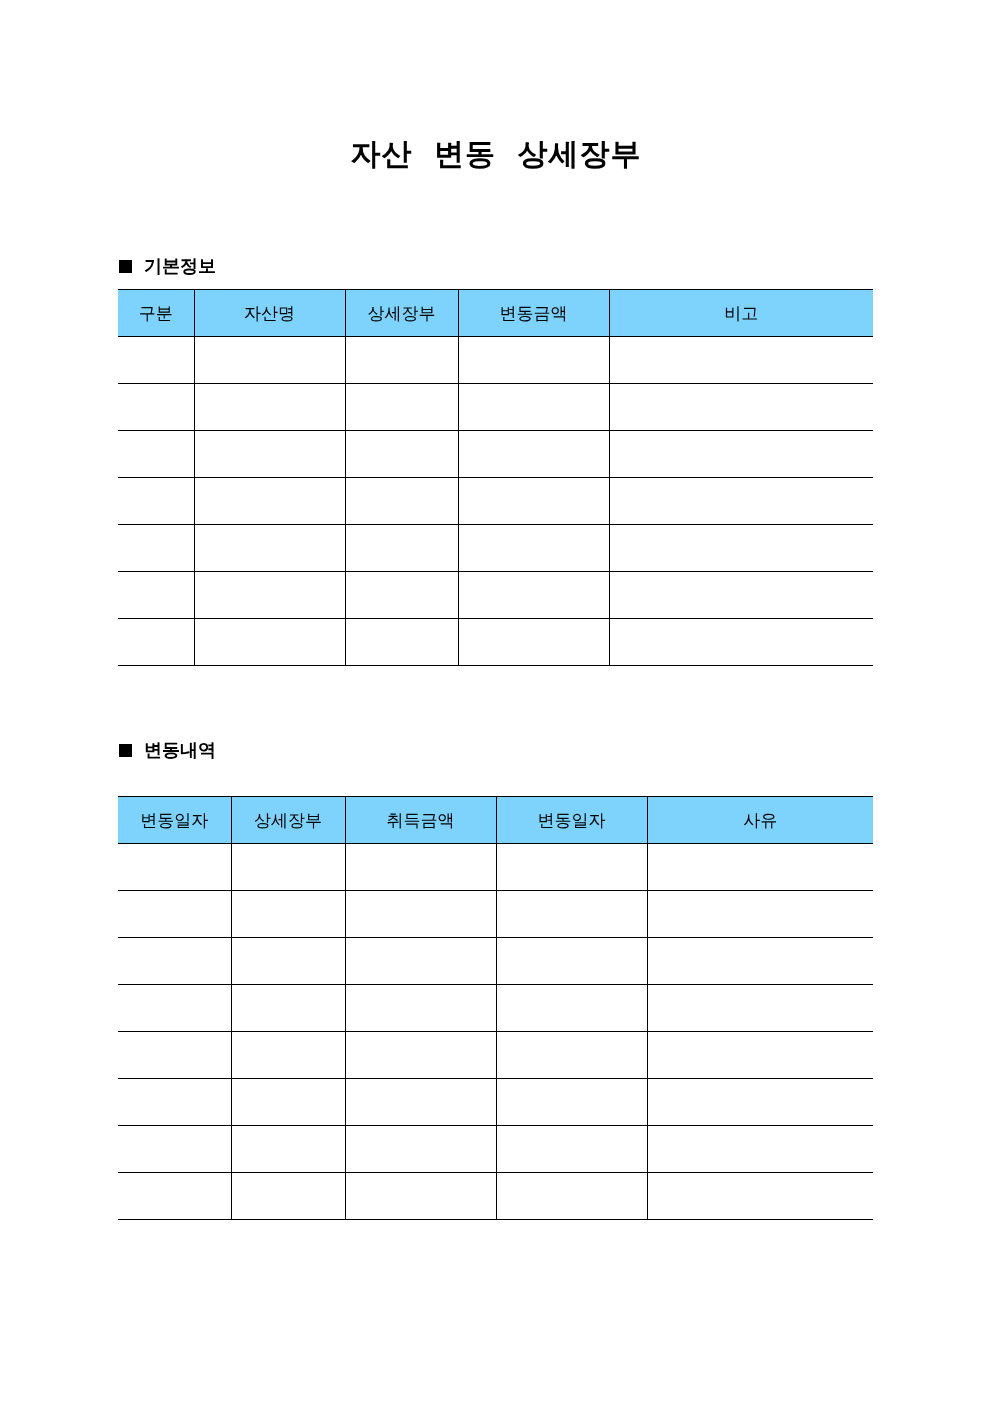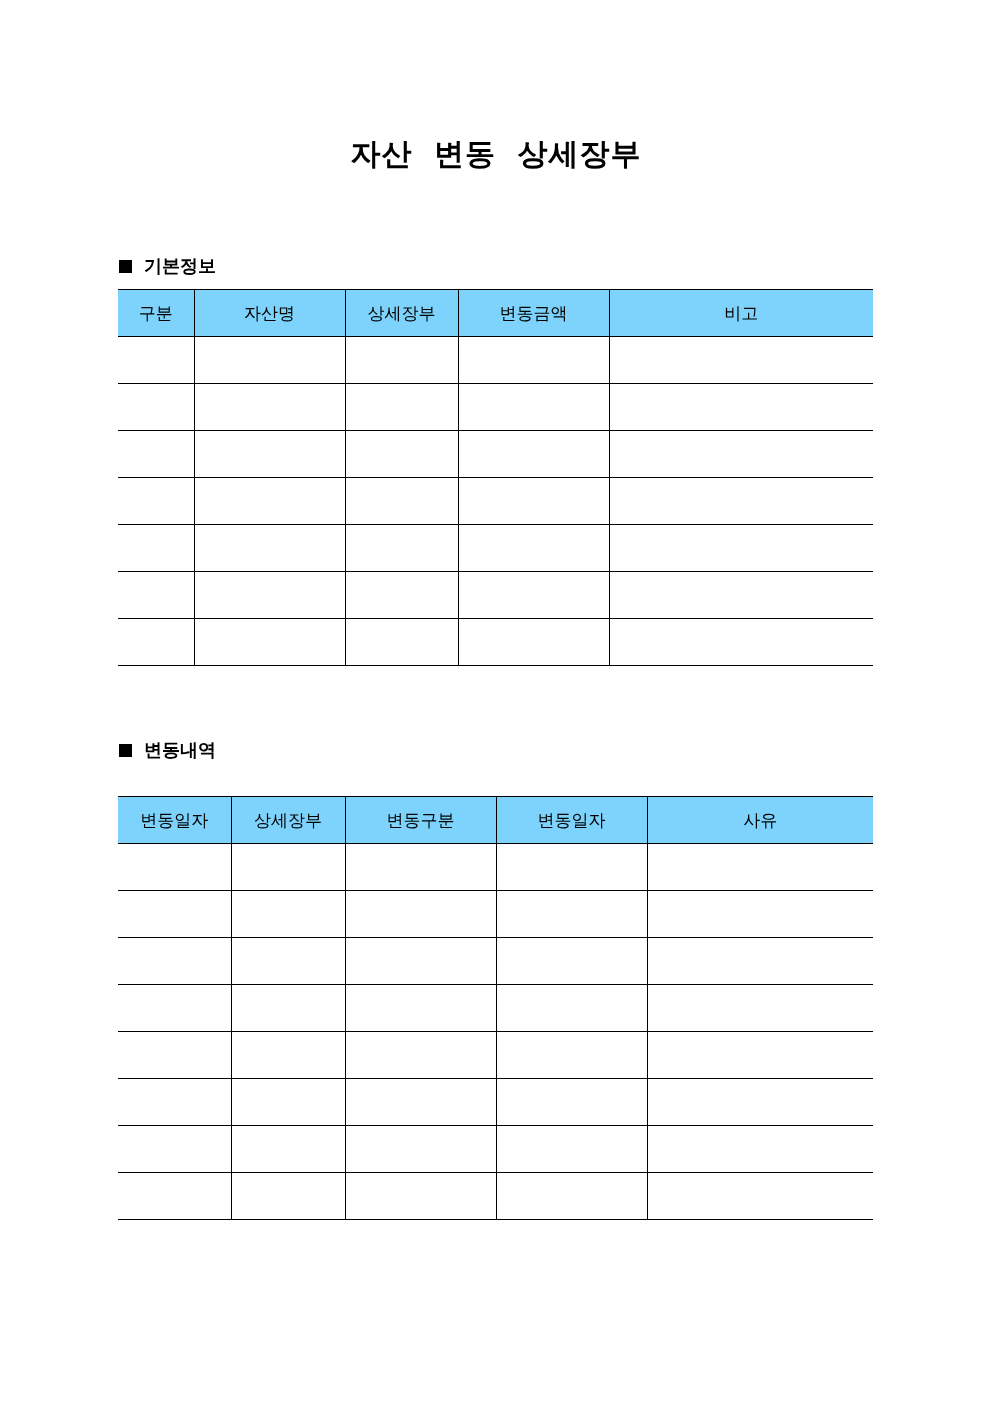--- a/index.html
+++ b/index.html
@@ -105,21 +105,21 @@
     <col style="width:113px">
       <col style="width:114px">
       <col style="width:151px">
       <col style="width:151px">
       <col style="width:226px">
   </colgroup>
   <thead>
     <tr>
       <th>변동일자</th>
       <th>상세장부</th>
-      <th>변동구분</th>
+      <th>취득금액</th>
       <th>변동일자</th>
       <th>사유</th>
     </tr>
   </thead>
   <tbody id="t2-body">
       <tr>
         <td></td>
         <td></td>
         <td></td>
         <td></td>

